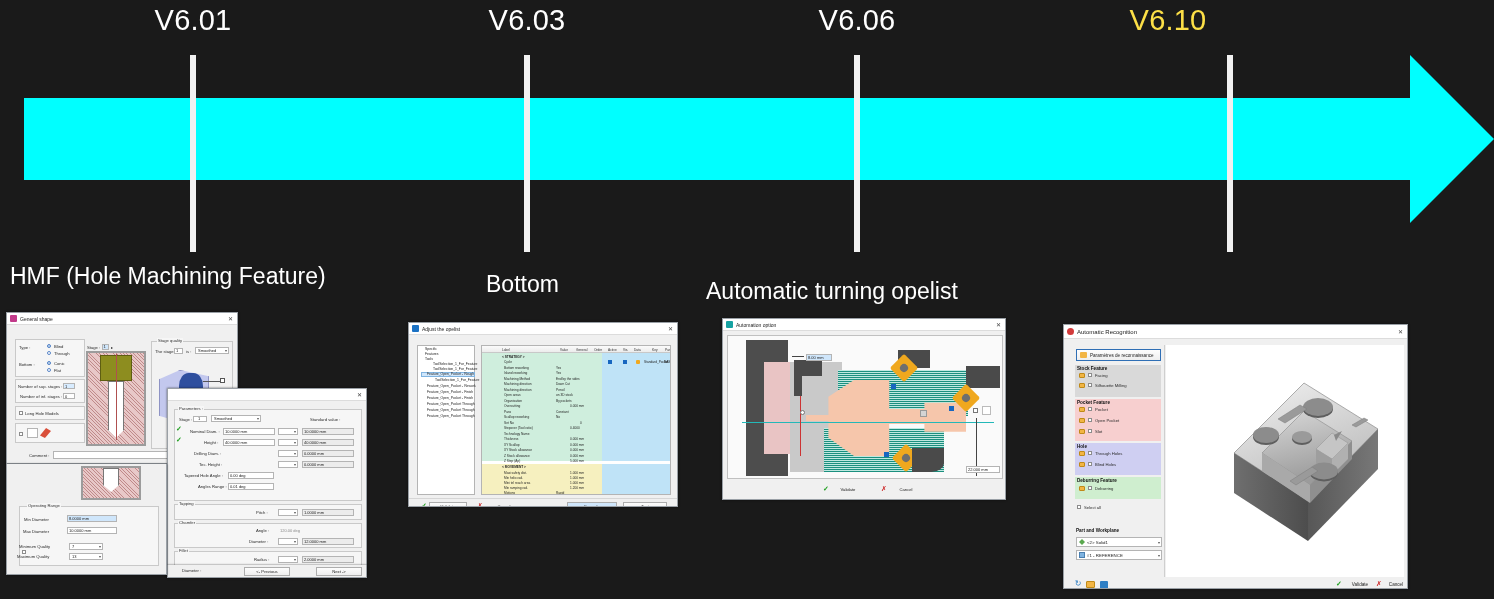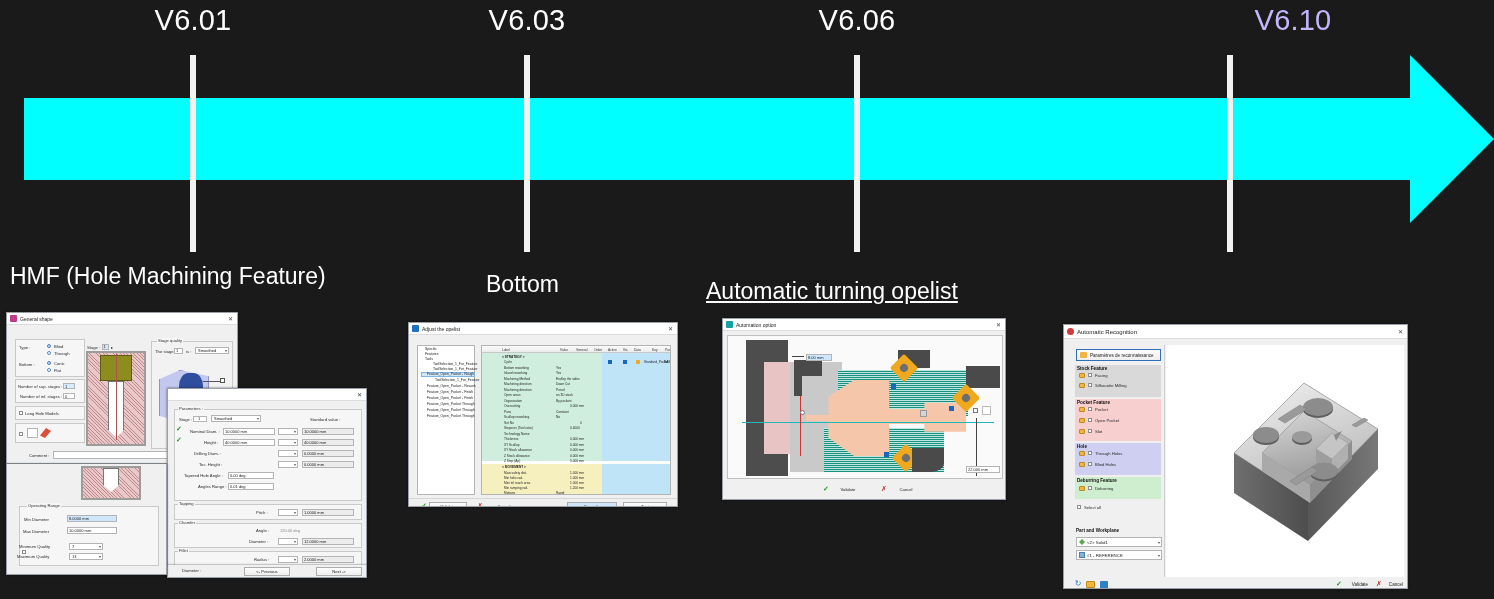--- a/index.html
+++ b/index.html
@@ -105,25 +105,25 @@
   <div class="arrow-head" style="background: rgb(0, 255, 255);"></div>
 
   <div class="tick" style="left: 190px; background: rgb(242, 242, 242);"></div>
   <div class="tick" style="left: 524px; background: rgb(242, 242, 242);"></div>
   <div class="tick" style="left: 854px; background: rgb(242, 242, 242);"></div>
   <div class="tick" style="left: 1227px; background: rgb(242, 242, 242);"></div>
 
   <div class="ver-label" style="left: 193px; color: rgb(255, 255, 255);">V6.01</div>
   <div class="ver-label" style="left: 527px; color: rgb(255, 255, 255);">V6.03</div>
   <div class="ver-label" style="left: 857px; color: rgb(255, 255, 255);">V6.06</div>
-  <div class="ver-label" style="left: 1293px; color: #c4b5fd;">V6.10</div>
+  <div class="ver-label" style="left: 1168px; color: #fde047;">V6.10</div>
 
   <div class="cap" style="left: 10px; top: 262px; color: rgb(255, 255, 255);">HMF (Hole Machining Feature)</div>
   <div class="cap" style="left: 486px; top: 270px; color: rgb(255, 255, 255);">Bottom</div>
-  <div class="cap" style="left: 706px; top: 277px; color: rgb(255, 255, 255); text-decoration: underline;">Automatic turning opelist</div>
+  <div class="cap" style="left: 706px; top: 277px; color: rgb(255, 255, 255);">Automatic turning opelist</div>
 
   <div class="shot" style="left:6px; top:312px; width:232px; height:152px;">
     <div class="tb">
       <div class="ic" style="background:#c23a8a"></div>
       <div class="ti">General shape</div>
       <div class="cl">✕</div>
     </div>
     <div class="body">
 
       <div class="grp" style="left:8px; top:14px; width:70px; height:38px;"></div>

